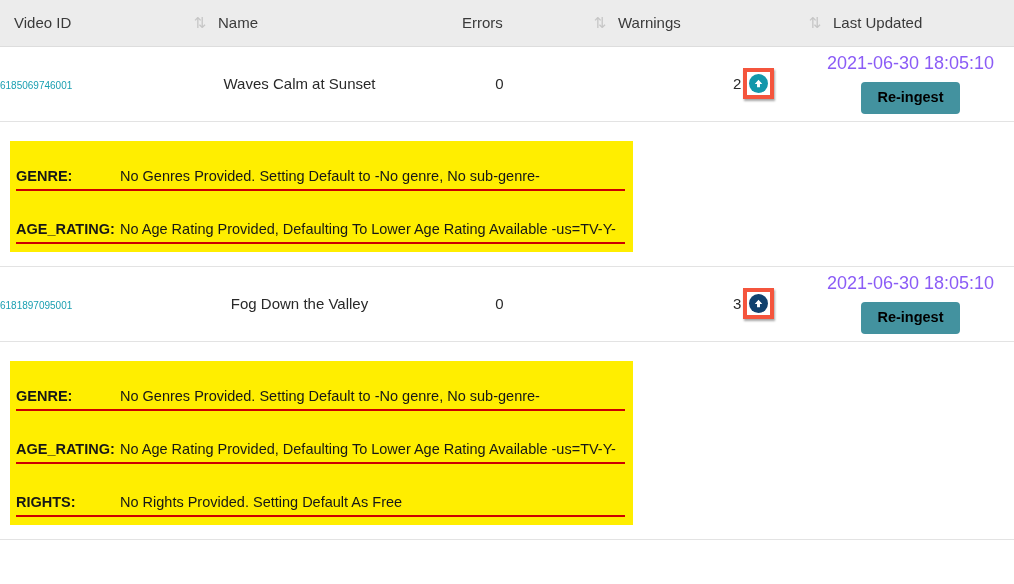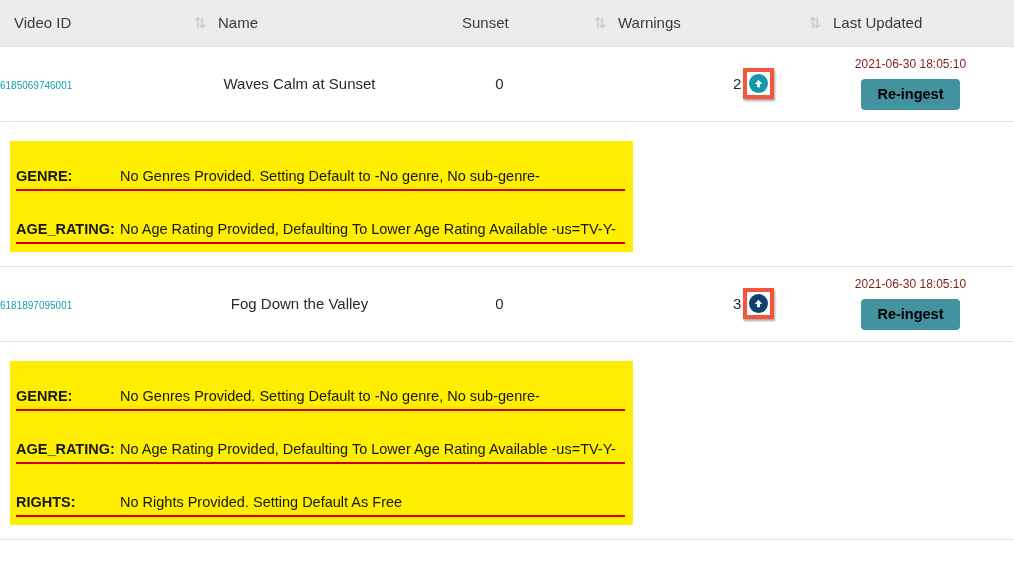--- a/index.html
+++ b/index.html
@@ -135,22 +135,22 @@
     padding-right: 10px;
   }
   .updated-stack {
     display: flex;
     flex-direction: column;
     align-items: center;
     justify-content: center;
     gap: 8px;
   }
   .updated-date {
-    color: #7f1d1d;
-    font-size: 12px;
+    color: #8b5cf6;
+    font-size: 18px;
     white-space: nowrap;
   }
   .reingest-btn {
     background: #43929f;
     color: #000000;
     border: none;
     border-radius: 4px;
     padding: 8px 16px;
     font-family: "Liberation Sans", sans-serif;
     font-size: 14.5px;
@@ -223,21 +223,21 @@
         </div>
       </th>
       <th class="th-name">
         <div class="th-inner">
           <span class="sort-icon">⇅</span>
           <span class="th-label">Name</span>
         </div>
       </th>
       <th class="th-errors">
         <div class="th-inner">
-          <span class="th-label">Sunset</span>
+          <span class="th-label">Errors</span>
         </div>
       </th>
       <th class="th-warnings">
         <div class="th-inner">
           <span class="sort-icon">⇅</span>
           <span class="th-label">Warnings</span>
         </div>
       </th>
       <th class="th-updated">
         <div class="th-inner">

